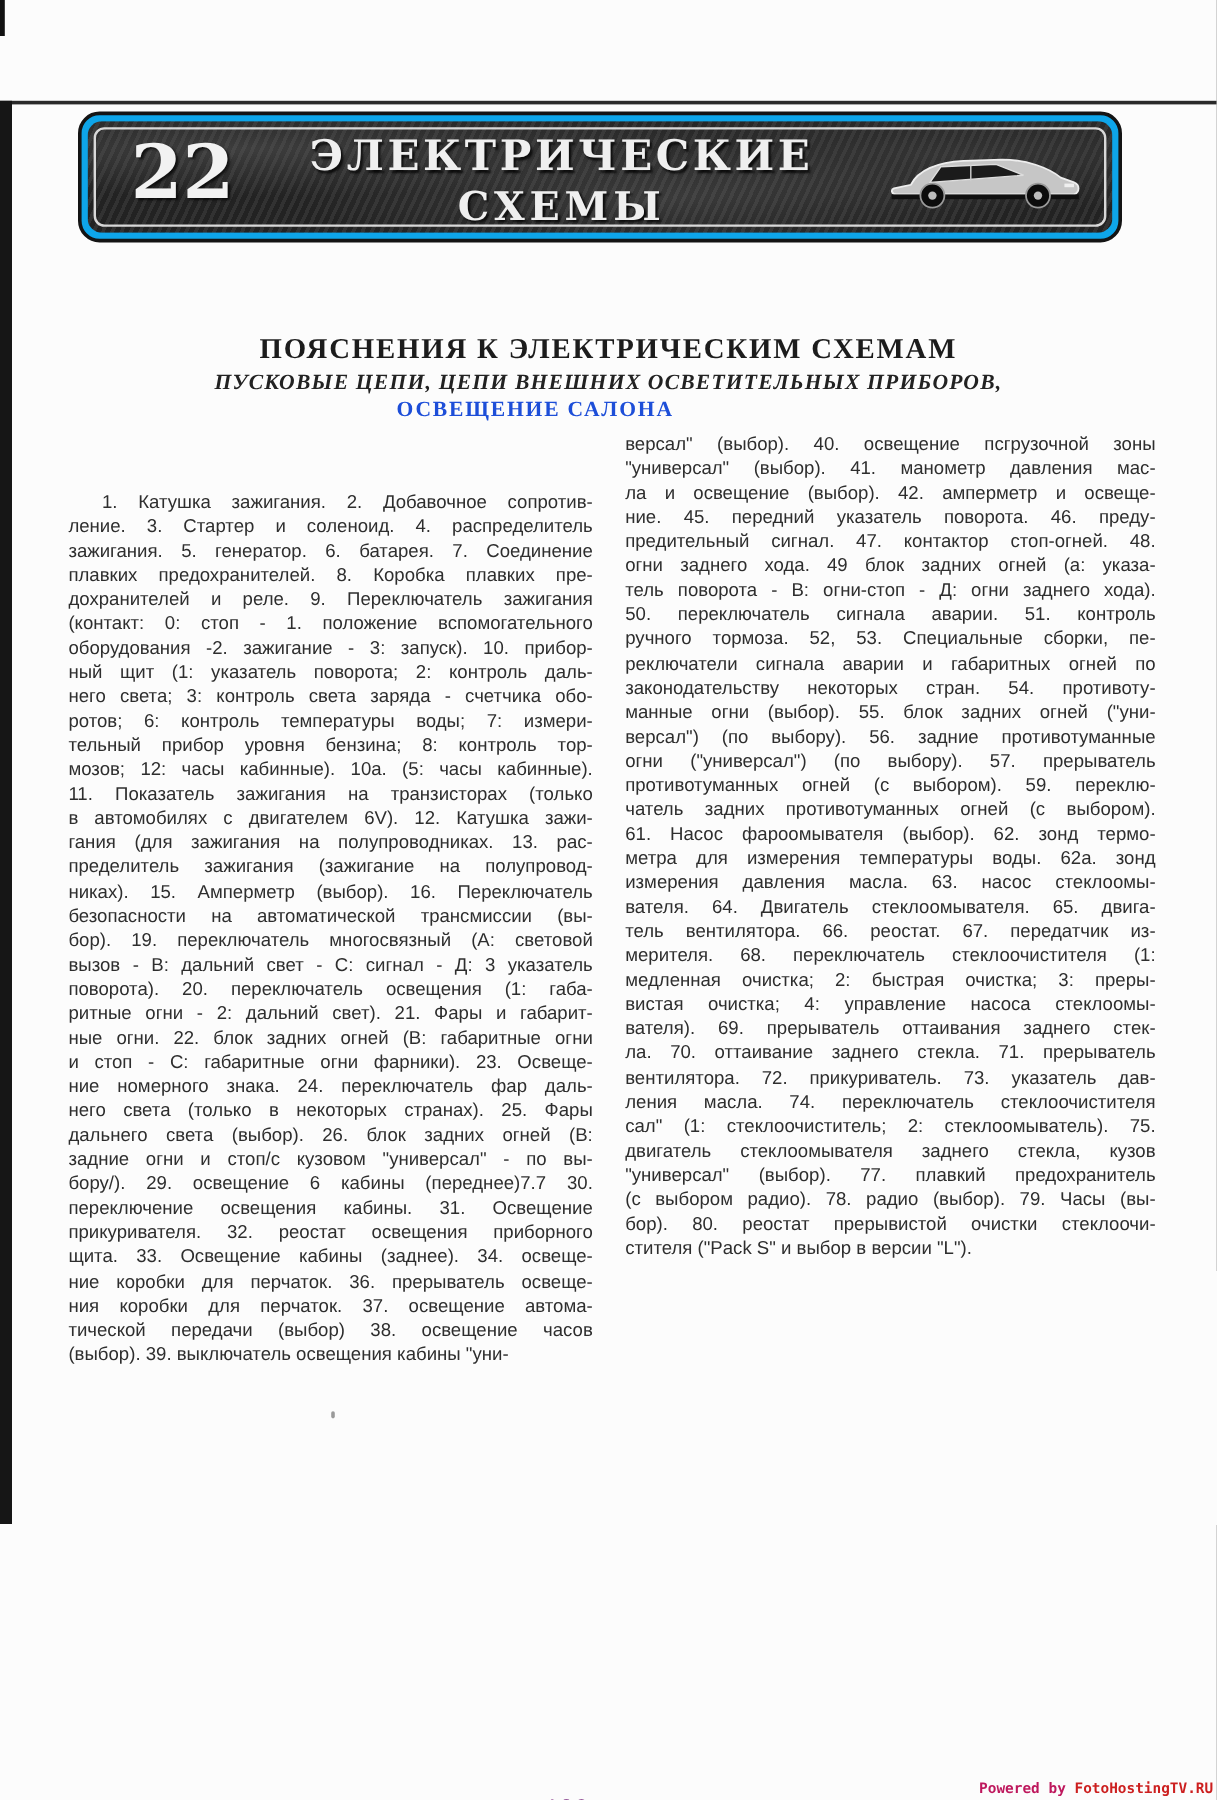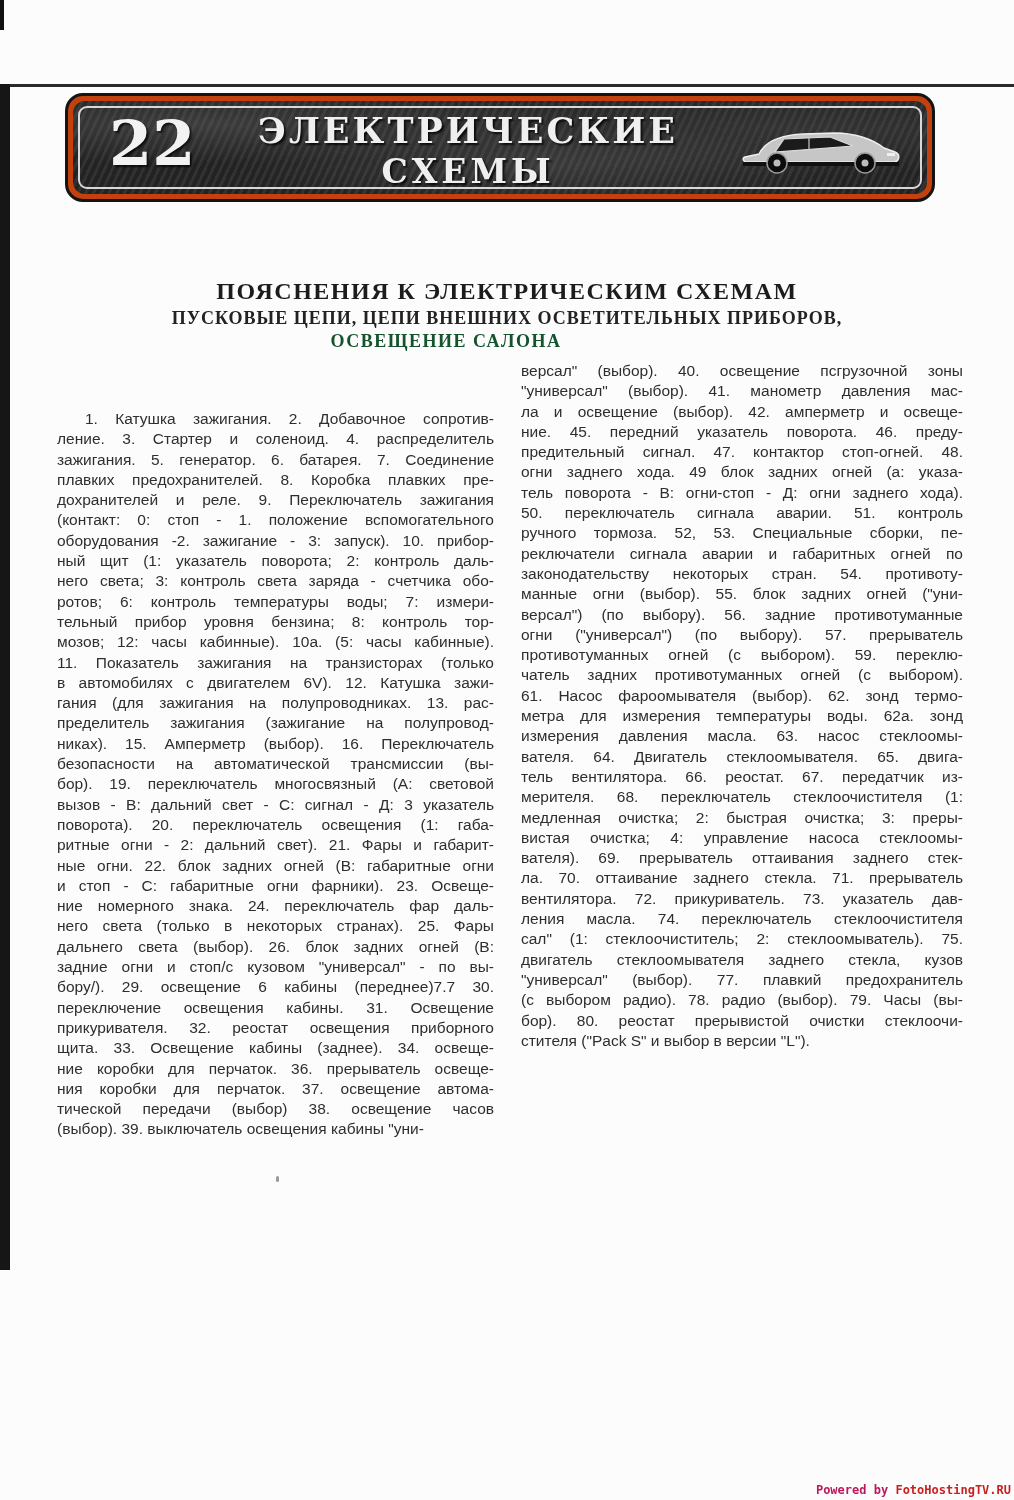--- a/index.html
+++ b/index.html
@@ -10,21 +10,21 @@
   }
   
   .top-rule { position:absolute; left:0; top:84px; width:1014px; height:3px; background:#2a2a2a; }
   .left-bar { position:absolute; left:0; top:84px; width:10px; height:1186px; background:#161616; }
   .corner-artifact { position:absolute; left:0; top:0; width:4px; height:30px; background:#111; }
   .stray-mark { position:absolute; left:276px; top:1176px; width:3px; height:6px; background:#9a9a9a; border-radius:2px; }
 
   
   .banner {
     position:absolute; left:65px; top:93px; width:870px; height:109px;
-    border:3px solid #141414; border-radius:18px; background:#c2410c;
+    border:3px solid #141414; border-radius:18px; background:#0ea5e9;
     padding:5px; box-sizing:border-box;
   }
   .banner-inner {
     position:relative; width:100%; height:100%; border-radius:12px;
     background:
       radial-gradient(ellipse at 15% 25%, rgba(110,110,110,0.35), transparent 40%),
       radial-gradient(ellipse at 55% 70%, rgba(140,140,140,0.22), transparent 45%),
       radial-gradient(ellipse at 85% 30%, rgba(90,90,90,0.30), transparent 50%),
       repeating-linear-gradient(115deg, rgba(255,255,255,0.05) 0 3px, rgba(0,0,0,0.12) 3px 7px),
       #272727;
@@ -47,26 +47,26 @@
 
   
   .section-title {
     position:absolute; left:0; top:278px; width:1014px; text-align:center;
     font-family:"Liberation Serif", serif; font-weight:bold;
     font-size:24px; letter-spacing:1.5px; color:#1c1c1c;
   }
   .section-sub1 {
     position:absolute; left:0; top:308px; width:1014px; text-align:center;
     font-family:"Liberation Serif", serif; font-weight:bold;
-    font-size:18px; letter-spacing:1px; color:#222;
+    font-size:18px; letter-spacing:1px; color:#222;font-style:italic;
   }
   .section-sub2 {
     position:absolute; left:0; top:331px; width:892px; text-align:center;
     font-family:"Liberation Serif", serif; font-weight:bold;
-    font-size:18px; letter-spacing:1.5px; color:#14532d;
+    font-size:18px; letter-spacing:1.5px; color:#1d4ed8;
   }
 
   
   .columns { position:absolute; left:57px; top:361px; width:906px; display:flex; gap:27px; }
   .col { font-size:15.5px; line-height:20.3px; color:#2e2e2e; }
   .col-left  { width:437px;margin-top:48px; }
   .col-right { width:442px; }
   .txt-line { text-align:justify; text-align-last:justify; white-space:normal; }
   .txt-line.last-line { text-align-last:left; }
   .txt-line.indent-first { text-indent:28px; }

